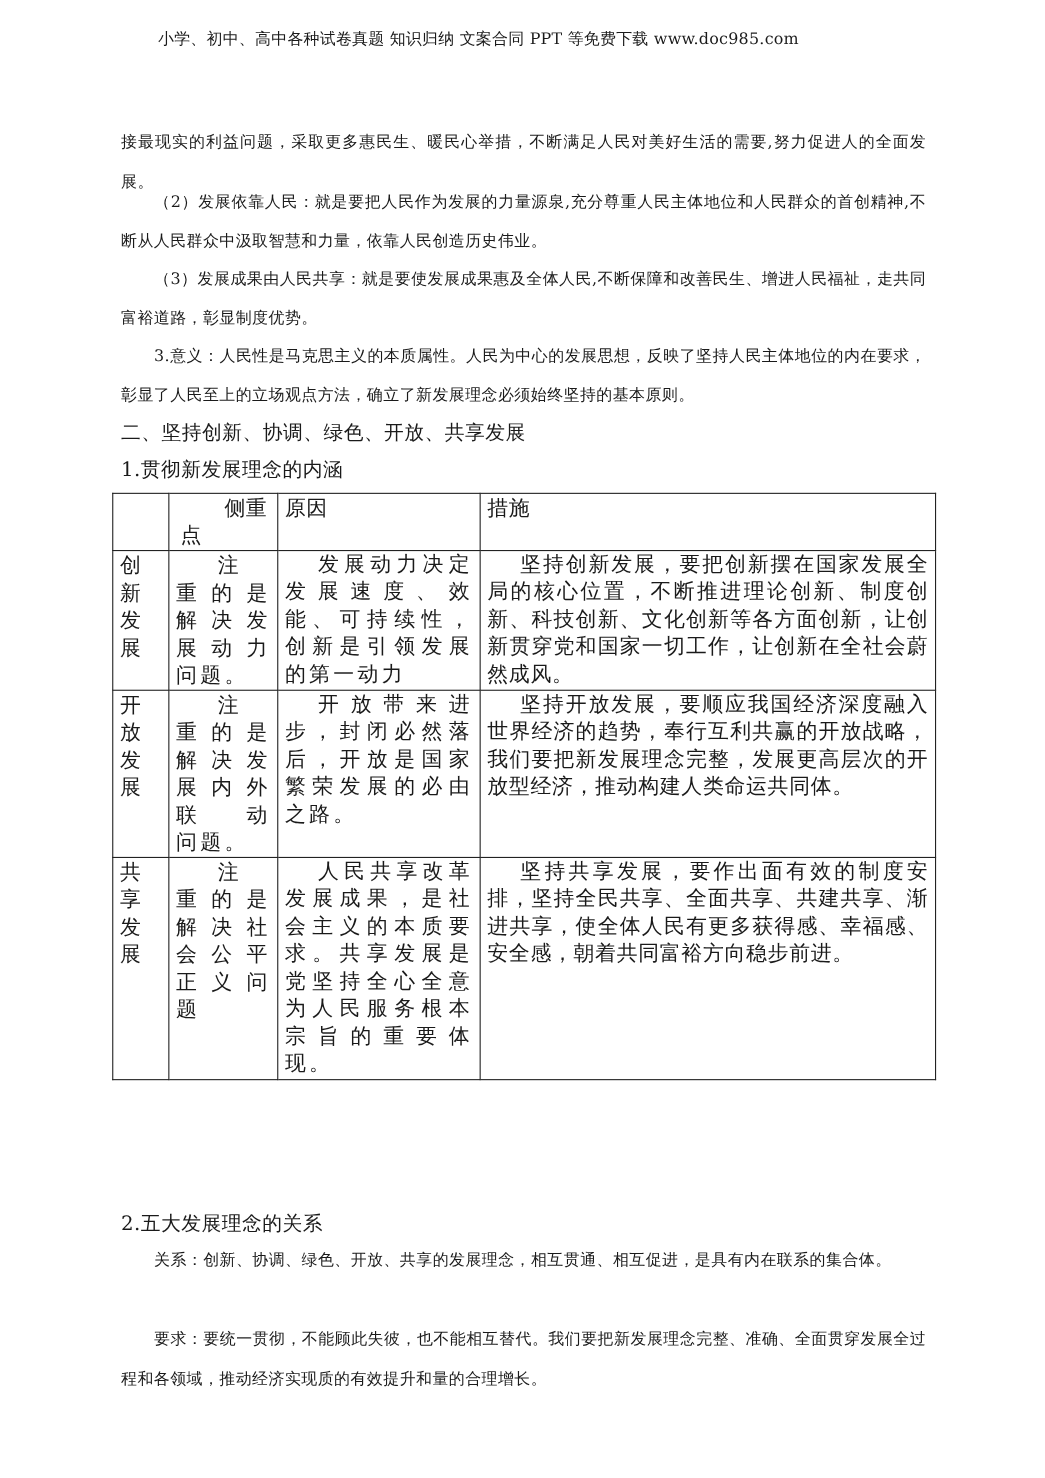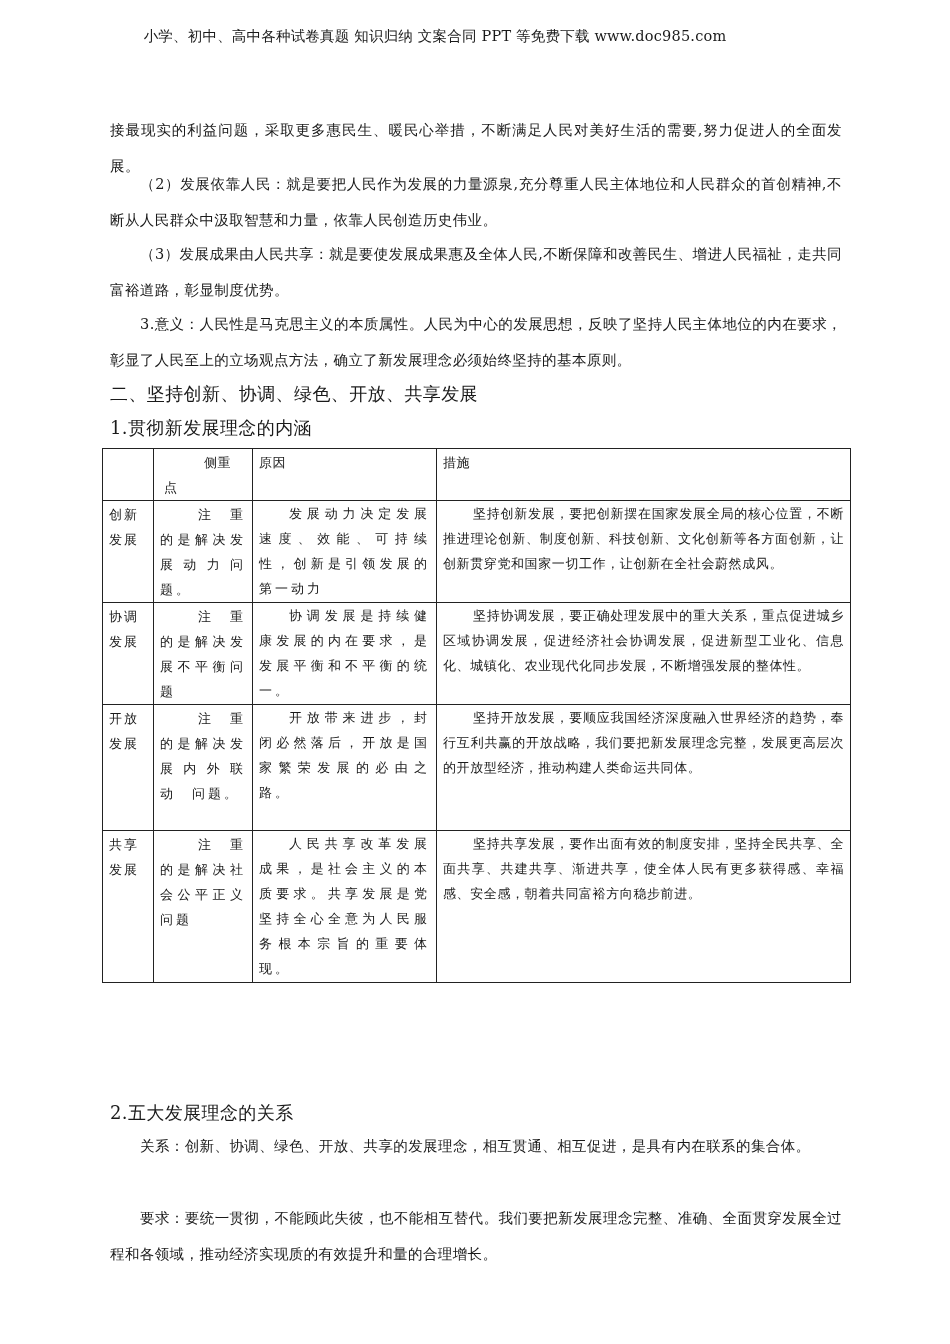--- a/index.html
+++ b/index.html
@@ -16,21 +16,21 @@
       position: absolute; left: 110px; width: 732px;
       font-size: 14.5px; line-height: 36px; letter-spacing: 0.4px;
       text-align: justify;
     }
     .indent { text-indent: 30px; }
     .line { position: absolute; left: 110px; font-size: 18px; line-height: 20px; letter-spacing: 0.4px; }
 
     table.grid {
       position: absolute; left: 102px; top: 448px; width: 748px;
       border-collapse: collapse; table-layout: fixed;
-      font-size: 13px; line-height: 25px;
+      font-size: 19px; line-height: 25px;
     }
     table.grid td, table.grid th {
       border: 1.3px solid #222; vertical-align: top; padding: 1px 6px 0 6px;
       font-weight: normal; letter-spacing: 0.5px;
     }
     table.grid th { text-align: left; }
     table.grid th.focus { text-align: left; padding-left: 10px; }
     table.grid th.focus .first { padding-left: 40px; }
     table.grid td.cat { letter-spacing: 2px; padding-left: 6px; }
     table.grid td.focus, table.grid td.reason { text-align: justify; text-align-last: left; letter-spacing: 3px; }
@@ -73,26 +73,20 @@
     </th>
     <th>原因</th>
     <th>措施</th>
   </tr>
   <tr class="r1">
     <td class="cat">创新发展</td>
     <td class="focus ti-focus">注　重的是解决发展动力问题。</td>
     <td class="reason ti">发展动力决定发展速度、效能、可持续性，创新是引领发展的第一动力</td>
     <td class="measure ti">坚持创新发展，要把创新摆在国家发展全局的核心位置，不断推进理论创新、制度创新、科技创新、文化创新等各方面创新，让创新贯穿党和国家一切工作，让创新在全社会蔚然成风。</td>
   </tr>
-  <tr class="r2">
-    <td class="cat">协调发展</td>
-    <td class="focus ti-focus">注　重的是解决发展不平衡问题</td>
-    <td class="reason ti">协调发展是持续健康发展的内在要求，是发展平衡和不平衡的统一。</td>
-    <td class="measure ti">坚持协调发展，要正确处理发展中的重大关系，重点促进城乡区域协调发展，促进经济社会协调发展，促进新型工业化、信息化、城镇化、农业现代化同步发展，不断增强发展的整体性。</td>
-  </tr>
   <tr class="r4">
     <td class="cat">开放发展</td>
     <td class="focus ti-focus">注　重的是解决发展内外联　动　问题。</td>
     <td class="reason ti">开放带来进步，封闭必然落后，开放是国家繁荣发展的必由之路。</td>
     <td class="measure ti">坚持开放发展，要顺应我国经济深度融入世界经济的趋势，奉行互利共赢的开放战略，我们要把新发展理念完整，发展更高层次的开放型经济，推动构建人类命运共同体。</td>
   </tr>
   <tr class="r5">
     <td class="cat">共享发展</td>
     <td class="focus ti-focus">注　重的是解决社会公平正义问题</td>
     <td class="reason ti">人民共享改革发展成果，是社会主义的本质要求。共享发展是党坚持全心全意为人民服务根本宗旨的重要体现。</td>

